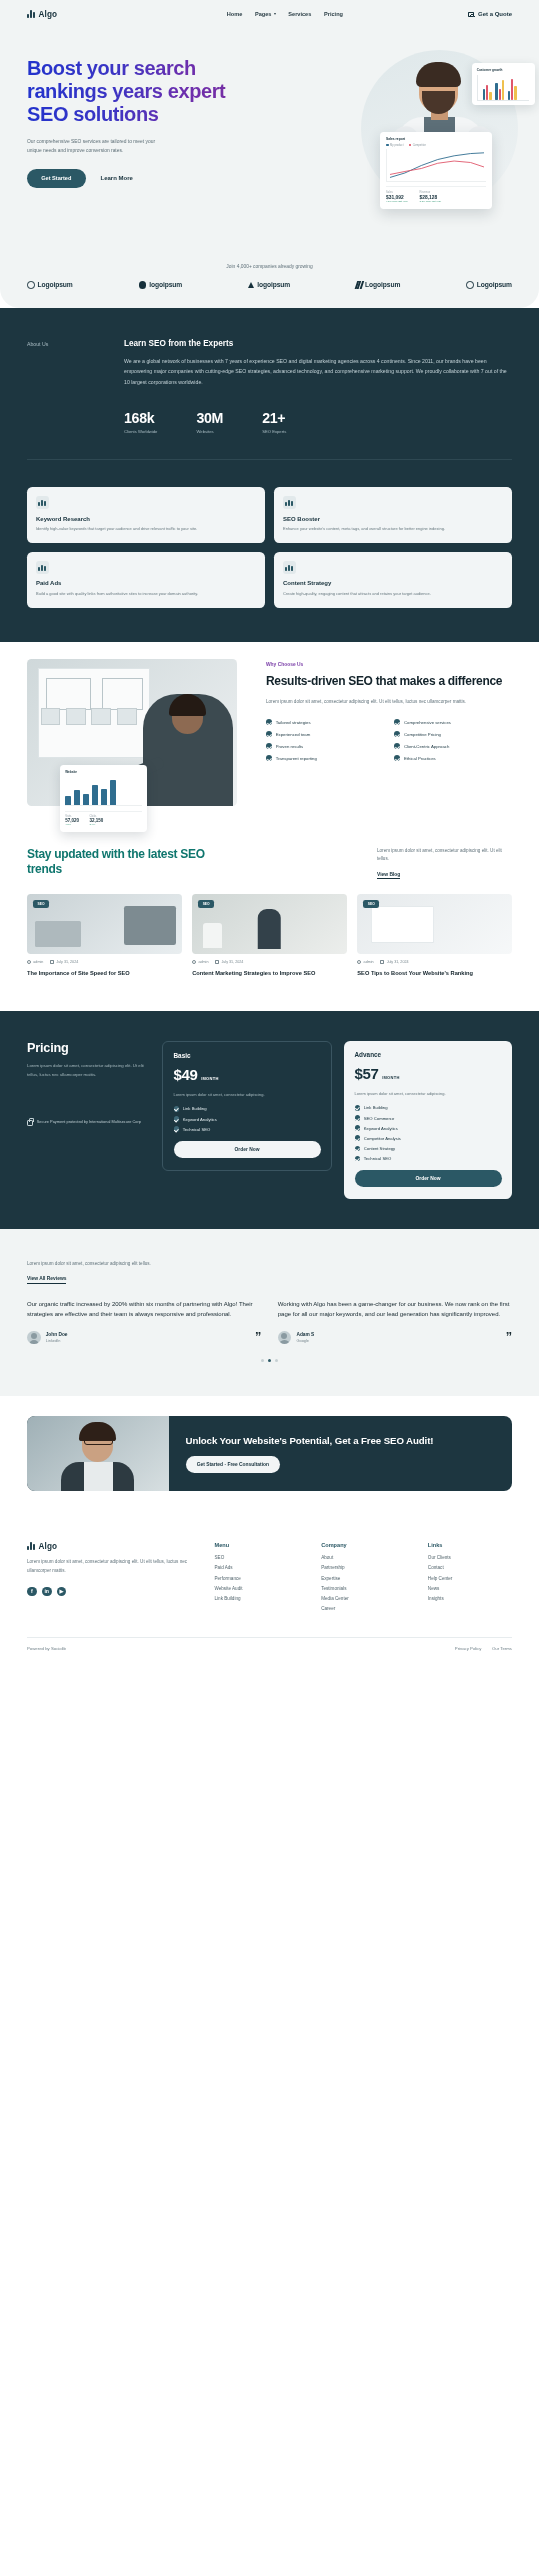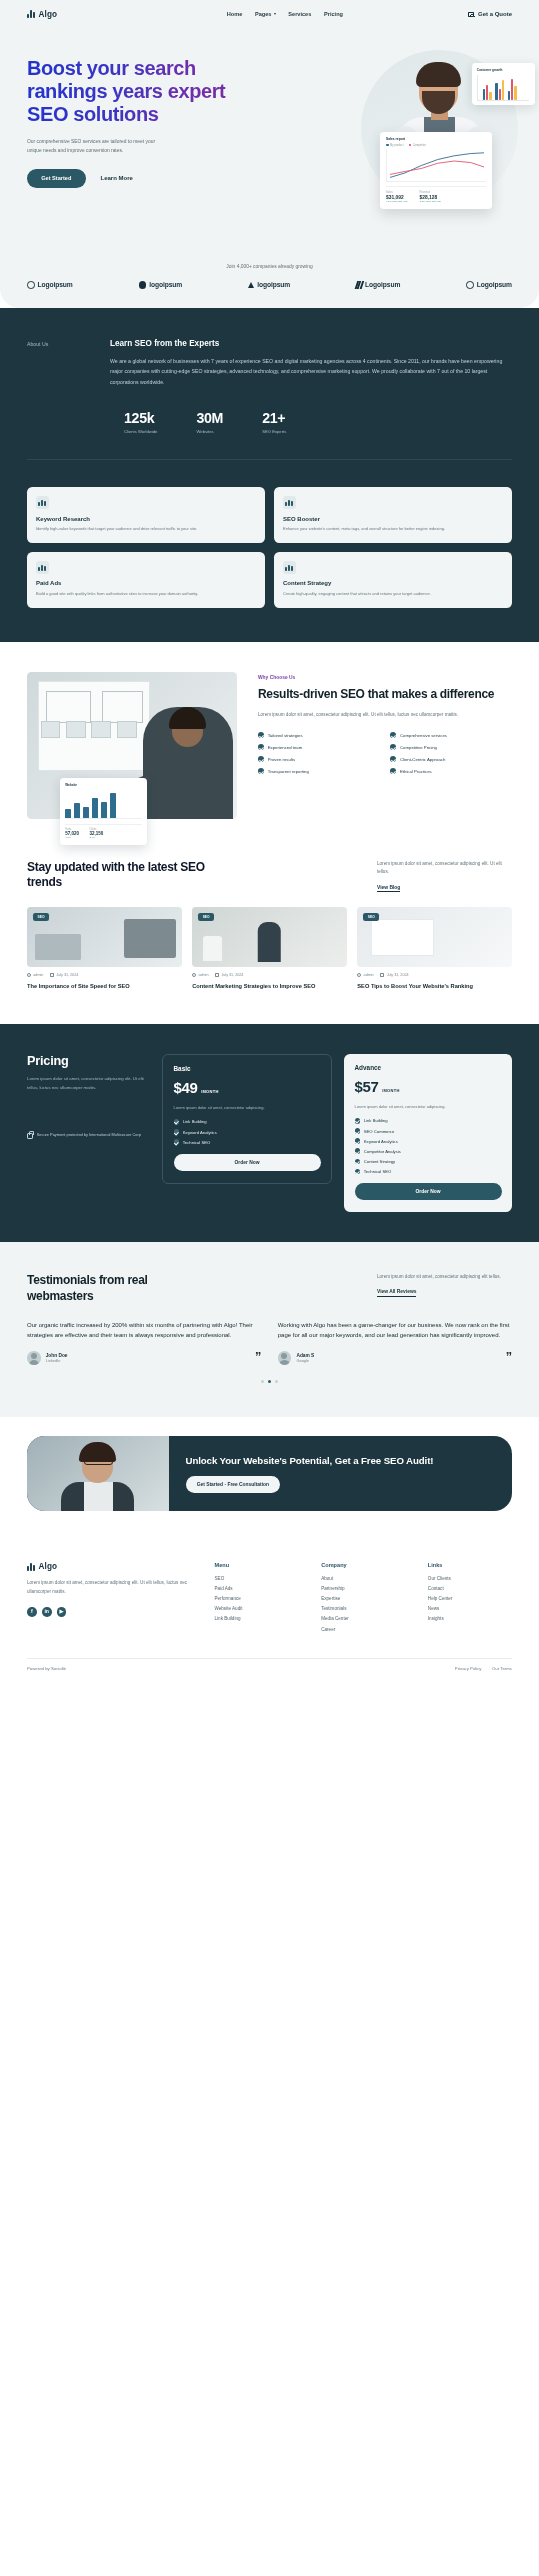--- a/index.html
+++ b/index.html
@@ -79,21 +79,21 @@
   .logos{display:flex;justify-content:space-between;align-items:center}
   .logo{display:flex;align-items:center;gap:3px;font-size:6.7px;font-weight:700;color:#16303b;letter-spacing:-0.1px}
   .lg-circle{width:7.5px;height:7.5px;border:1.5px solid #16303b;border-radius:50%}
   .lg-dot{width:7.5px;height:7.5px;border-radius:50%;background:#16303b}
   .lg-tri{width:0;height:0;border-left:3.7px solid transparent;border-right:3.7px solid transparent;border-bottom:6.7px solid #16303b}
   .lg-zig{display:flex;gap:0.7px}
   .lg-zig i{width:1.5px;height:7.5px;background:#16303b;transform:skewX(-18deg);display:block}
 
   
   .dark{background:#1d3640;color:#fff;padding:31px 27px 0}
-  .about{display:flex;gap:16px}
+  .about{display:flex;gap:30px}
   .about-label{font-size:5.2px;color:#a9bcc3;width:67px;flex:none;padding-top:2.2px}
   .about-body{flex:1}
   .about-h{font-size:8.2px;font-weight:700;margin-bottom:7.5px}
   .about-p{font-size:5.2px;line-height:2.05;color:#c3d2d7}
   .stats{display:flex;gap:39px;margin:22.5px 0 0 97px}
   .stat .num{font-size:14.2px;font-weight:800;letter-spacing:-0.3px}
   .stat .cap{font-size:4.2px;color:#a9bcc3;margin-top:3px}
   .divider{height:0.7px;background:#2e4852;margin:25.5px 0 0}
 
   
@@ -104,21 +104,21 @@
   .svc-note{font-size:4.2px;line-height:1.9;color:#9fb2b9;margin-top:45px}
   .svc-grid{flex:1;display:grid;grid-template-columns:1fr 1fr;gap:9px}
   .svc-card{background:#f2f5f6;border-radius:5.2px;padding:9px 9px 10.5px;color:#16303b}
   .svc-ico{width:12.7px;height:12.7px;border-radius:3px;background:#e2e9eb;display:flex;align-items:flex-end;justify-content:center;gap:1.1px;padding-bottom:3px;margin-bottom:6.7px}
   .svc-ico i{width:1.9px;background:#2b5865;border-radius:0.7px;display:block}
   .svc-ico i:nth-child(1){height:3.7px}.svc-ico i:nth-child(2){height:6px}.svc-ico i:nth-child(3){height:4.5px}
   .svc-t{font-size:6px;font-weight:700;margin-bottom:3.7px}
   .svc-d{font-size:4px;line-height:1.85;color:#67787f}
 
   
-  .why{padding:30px 27px 33px;display:flex;gap:21px;align-items:flex-start;background:#fff}
+  .why{padding:17px 27px 33px;display:flex;gap:29px;align-items:flex-start;background:#fff}
   .why-img{width:210px;flex:none;position:relative}
   .why-photo{width:210px;height:147px;border-radius:4.5px;background:linear-gradient(140deg,#cfd8da,#eef1f2);position:relative;overflow:hidden}
   .ph-board{position:absolute;left:10.5px;top:9px;width:112px;height:90px;background:#fafbfb;border:0.7px solid #dde4e6}
   .ph-board:before{content:"";position:absolute;left:7.5px;top:9px;width:43px;height:30px;border:1.1px solid #b9c5c9}
   .ph-board:after{content:"";position:absolute;left:63px;top:9px;width:39px;height:30px;border:1.1px solid #b9c5c9}
   .ph-note{position:absolute;width:19.5px;height:16.5px;background:#dfe6e8;border:0.7px solid #c4ced1}
   .ph-n1{left:13.5px;top:49px}.ph-n2{left:39px;top:49px}.ph-n3{left:64px;top:49px}.ph-n4{left:90px;top:49px}
   .ph-person{position:absolute;right:4.5px;bottom:0;width:90px;height:112px;background:#3c4a50;border-radius:34px 34px 0 0}
   .ph-head{position:absolute;right:34px;bottom:72px;width:31px;height:36px;border-radius:15.7px;background:#8d6a52}
   .ph-hair{position:absolute;right:31px;bottom:90px;width:37px;height:22.5px;border-radius:19px 19px 3px 3px;background:#241a14}
@@ -136,21 +136,21 @@
   .why-h{font-size:12px;font-weight:800;line-height:1.3;letter-spacing:-0.3px;color:#12222a}
   .why-p{font-size:4.6px;line-height:1.95;color:#63747c;margin-top:9px}
   .why-list{display:grid;grid-template-columns:1fr 1fr;gap:6px 10.5px;margin-top:12px}
   .why-li{display:flex;align-items:center;gap:3.7px;font-size:4.3px;color:#27414b}
   .tick{width:6px;height:6px;border-radius:50%;background:#2b5865;position:relative;flex:none}
   .tick:after{content:"";position:absolute;left:1.9px;top:1.5px;width:1.8px;height:3px;border:solid #fff;border-width:0 0.7px 0.7px 0;transform:rotate(42deg)}
 
   
   .blog{padding:7.5px 27px 34px;background:#fff}
   .blog-top{display:flex;align-items:flex-start;justify-content:space-between;margin-bottom:15px}
-  .blog-h{font-size:12px;font-weight:800;line-height:1.3;letter-spacing:-0.3px;max-width:195px;color:#0f172a}
+  .blog-h{font-size:12px;font-weight:800;line-height:1.3;letter-spacing:-0.3px;max-width:195px;color:#0f766e}
   .blog-side{width:135px;text-align:left}
   .blog-side p{font-size:4.6px;line-height:1.9;color:#63747c}
   .blog-side a{display:inline-block;margin-top:7.5px;font-size:4.9px;font-weight:700;color:#16303b;text-decoration:none;border-bottom:0.7px solid #16303b;padding-bottom:1.5px}
   .posts{display:grid;grid-template-columns:repeat(3,1fr);gap:10.5px}
   .post-img{height:60px;border-radius:3.7px;position:relative;overflow:hidden}
   .p1{background:linear-gradient(140deg,#c9d2d5,#e9eef0)}
   .p2{background:linear-gradient(140deg,#cfd6d4,#eceeec)}
   .p3{background:linear-gradient(140deg,#e6eaec,#f6f8f9)}
   .p1:after{content:"";position:absolute;right:6px;top:12px;width:52px;height:39px;background:#7d8b91;border-radius:2.2px}
   .p1:before{content:"";position:absolute;left:7.5px;bottom:7.5px;width:46px;height:25.5px;background:#aeb9bd;border-radius:1.5px}
@@ -211,21 +211,21 @@
   .av:after{content:"";position:absolute;left:1.5px;top:9px;width:10.5px;height:6.7px;border-radius:5.2px 5.2px 0 0;background:#8a9aa1}
   .tn{font-size:4.8px;font-weight:700;color:#16303b}
   .tr{font-size:3.9px;color:#7b8a91;margin-top:0.7px}
   .qmark{margin-left:auto;font-size:12.7px;font-weight:800;color:#17282f;line-height:.6}
   .dots{display:flex;justify-content:center;gap:3.7px;margin-top:15px}
   .dots i{width:3px;height:3px;border-radius:50%;background:#c6d0d3;display:block}
   .dots i.on{background:#2b5865}
 
   
   .cta-wrap{padding:19.5px 27px 25.5px;background:#fff}
-  .cta{background:#1d3640;border-radius:18px;display:flex;align-items:stretch;overflow:hidden;height:75px}
+  .cta{background:#1d3640;border-radius:8px;display:flex;align-items:stretch;overflow:hidden;height:75px}
   .cta-img{width:142px;flex:none;position:relative;background:linear-gradient(140deg,#9fb0b6,#d7dfe1);overflow:hidden}
   .cta-img .h{position:absolute;left:55px;top:10.5px;width:31px;height:36px;border-radius:15.7px;background:#caa182}
   .cta-img .hr{position:absolute;left:52px;top:6px;width:37px;height:19.5px;border-radius:19px 19px 3px 3px;background:#2e2018}
   .cta-img .gl{position:absolute;left:57px;top:22.5px;width:28.5px;height:6.7px;border:1px solid #2e2018;border-radius:3px}
   .cta-img .bd{position:absolute;left:34px;top:46px;width:73px;height:34px;border-radius:18px 18px 0 0;background:#2d3a41}
   .cta-img .sh{position:absolute;left:57px;top:46px;width:28.5px;height:34px;background:#e7ebec}
   .cta-txt{flex:1;display:flex;flex-direction:column;justify-content:center;padding:0 16.5px}
   .cta-h{font-size:9.7px;font-weight:800;color:#fff;line-height:1.35;letter-spacing:-0.1px}
   .cta-btn{margin-top:9px;align-self:flex-start;background:#f2f5f6;color:#16303b;border:none;border-radius:30px;padding:6px 11.2px;font-size:4.9px;font-weight:700;cursor:pointer}
 
@@ -392,21 +392,21 @@
   <div class="dark">
     <div class="about">
       <div class="about-label">About Us</div>
       <div class="about-body">
         <div class="about-h">Learn SEO from the Experts</div>
         <div class="about-p">We are a global network of businesses with 7 years of experience SEO and digital marketing agencies across 4 continents. Since 2011, our brands have been empowering major companies with cutting-edge SEO strategies, advanced technology, and comprehensive marketing support. We proudly collaborate with 7 out of the 10 largest corporations worldwide.</div>
       </div>
     </div>
     <div class="stats">
       <div class="stat">
-        <div class="num">125k</div>
+        <div class="num">168k</div>
         <div class="cap">Clients Worldwide</div>
       </div>
       <div class="stat">
         <div class="num">30M</div>
         <div class="cap">Websites</div>
       </div>
       <div class="stat">
         <div class="num">21+</div>
         <div class="cap">SEO Experts</div>
       </div>
@@ -655,21 +655,20 @@
             <span class="tick2"></span>
             <span>Technical SEO</span>
           </div>
         <button class="order">Order Now</button>
       </div>
     </div>
   </div>
 
   <div class="testi">
     <div class="testi-top">
-      <div class="testi-h">Testimonials from real webmasters</div>
       <div class="testi-side">
         <p>Lorem ipsum dolor sit amet, consectetur adipiscing elit tellus.</p>
         <a href="#">View All Reviews</a>
       </div>
     </div>
     <div class="tgrid">
       <div>
         <div class="tq">Our organic traffic increased by 200% within six months of partnering with Algo! Their strategies are effective and their team is always responsive and professional.</div>
         <div class="tfoot">
           <span class="av"></span>

